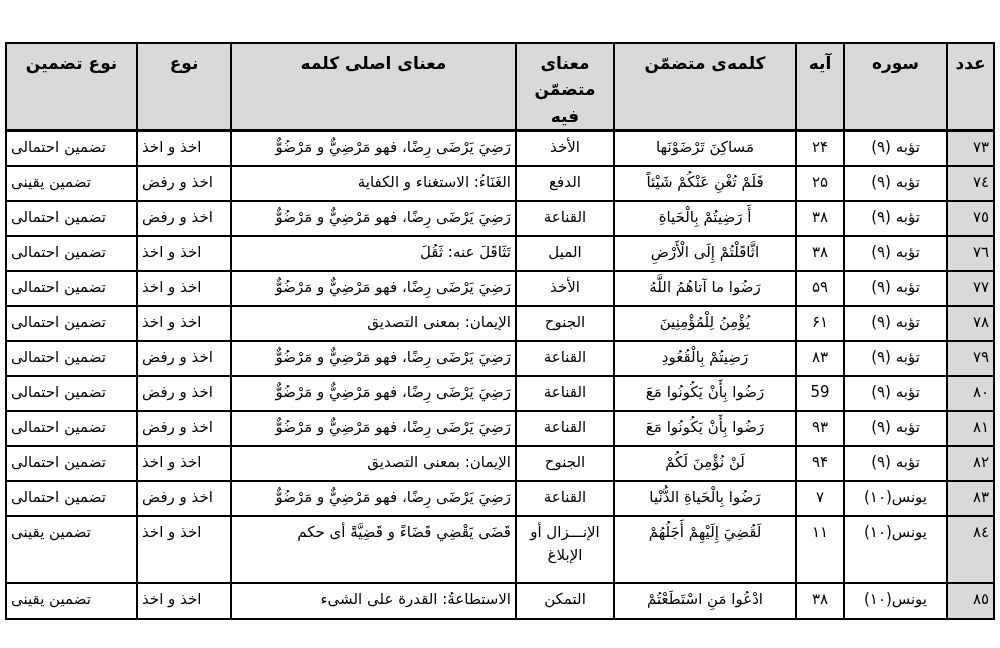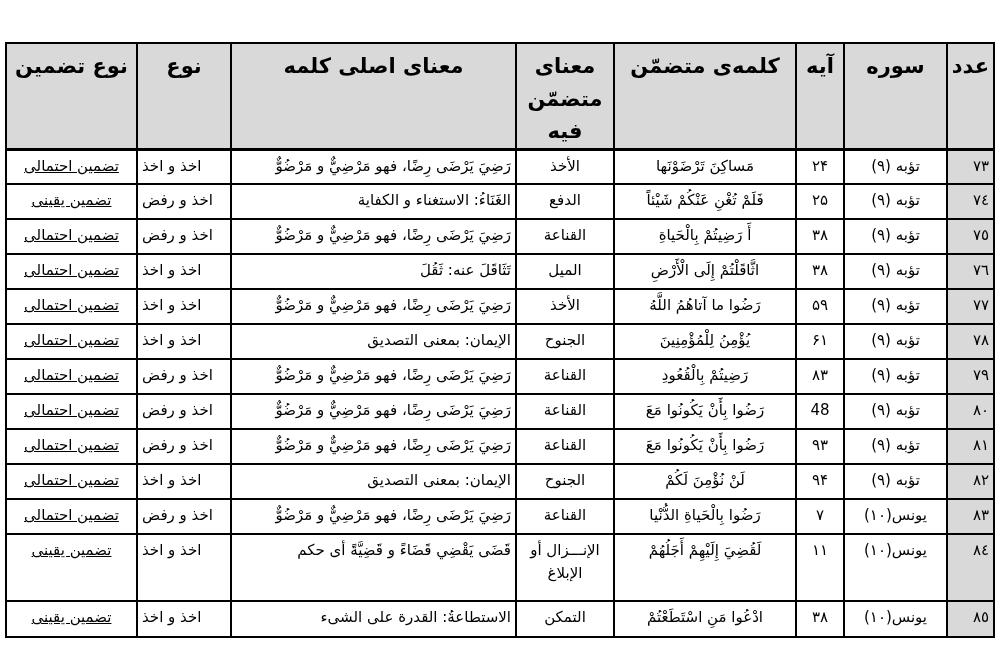--- a/index.html
+++ b/index.html
@@ -30,21 +30,21 @@
   table.tadmin-table td {
     border: 2px solid #000000;
     vertical-align: top;
     overflow: hidden;
     color: #000000;
     line-height: 1.55;
   }
   table.tadmin-table thead th {
     background: #d9d9d9;
     font-weight: bold;
-    font-size: 21px;
+    font-size: 17px;
     height: 62px;
     padding: 6px 4px 0 4px;
     border-bottom-width: 3px;
   }
   table.tadmin-table td {
     font-size: 15px;
     padding: 4px 4px 0 4px;
   }
   tr.row-normal { height: 35px; }
   tr.row-tall   { height: 67px; }
@@ -54,21 +54,21 @@
   td.c-num {
     background: #d9d9d9;
     font-size: 16px;
   }
   td.c-surah { text-align: center; }
   td.c-ayah  { text-align: center; font-size: 16px; }
   td.c-word  { text-align: center; font-size: 15.5px; }
   td.c-meaning_in { text-align: center; padding-right: 8px; }
   td.c-orig_meaning { text-align: right; padding-right: 8px; }
   td.c-type { text-align: left; padding-right: 8px; }
-  td.c-tadmin_type { text-align: center; padding-right: 10px; text-decoration: underline; }
+  td.c-tadmin_type { text-align: left; padding-right: 10px; }
 </style>
 </head>
 <body>
 
 <div class="table-wrap">
   <table class="tadmin-table">
     <colgroup>
       <col style="width:47px">
       <col style="width:103px">
       <col style="width:48px">
@@ -157,21 +157,21 @@
           <td class="c-ayah">۸۳</td>
           <td class="c-word">رَضِيتُمْ بِالْقُعُودِ</td>
           <td class="c-meaning_in">القناعة</td>
           <td class="c-orig_meaning">رَضِيَ يَرْضَى رِضًا، فهو مَرْضِيٌّ و مَرْضُوٌّ</td>
           <td class="c-type">اخذ و رفض</td>
           <td class="c-tadmin_type">تضمین احتمالی</td>
         </tr>
         <tr class="row-normal">
           <td class="c-num">٨٠</td>
           <td class="c-surah">تؤبه (٩)</td>
-          <td class="c-ayah">48</td>
+          <td class="c-ayah">59</td>
           <td class="c-word">رَضُوا بِأَنْ يَكُونُوا مَعَ</td>
           <td class="c-meaning_in">القناعة</td>
           <td class="c-orig_meaning">رَضِيَ يَرْضَى رِضًا، فهو مَرْضِيٌّ و مَرْضُوٌّ</td>
           <td class="c-type">اخذ و رفض</td>
           <td class="c-tadmin_type">تضمین احتمالی</td>
         </tr>
         <tr class="row-normal">
           <td class="c-num">٨١</td>
           <td class="c-surah">تؤبه (٩)</td>
           <td class="c-ayah">۹۳</td>

